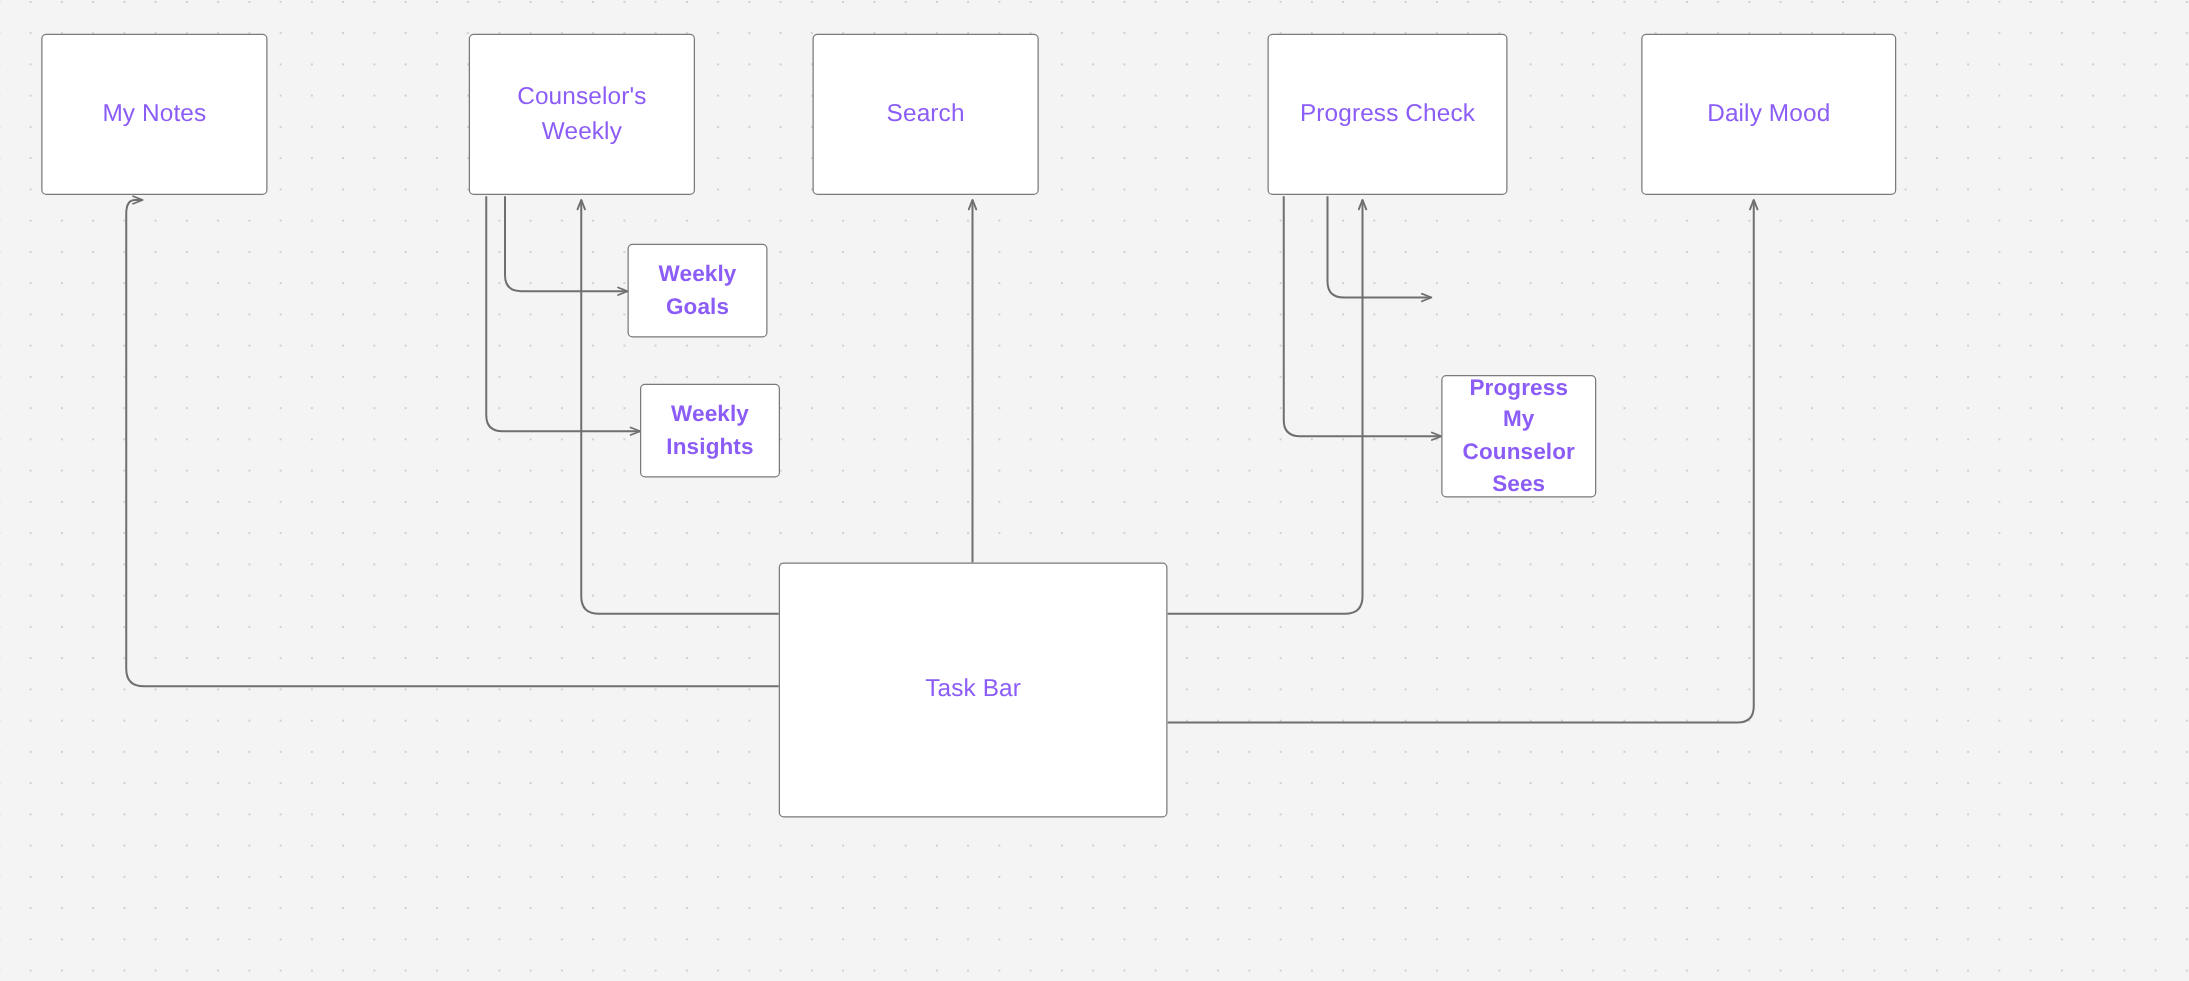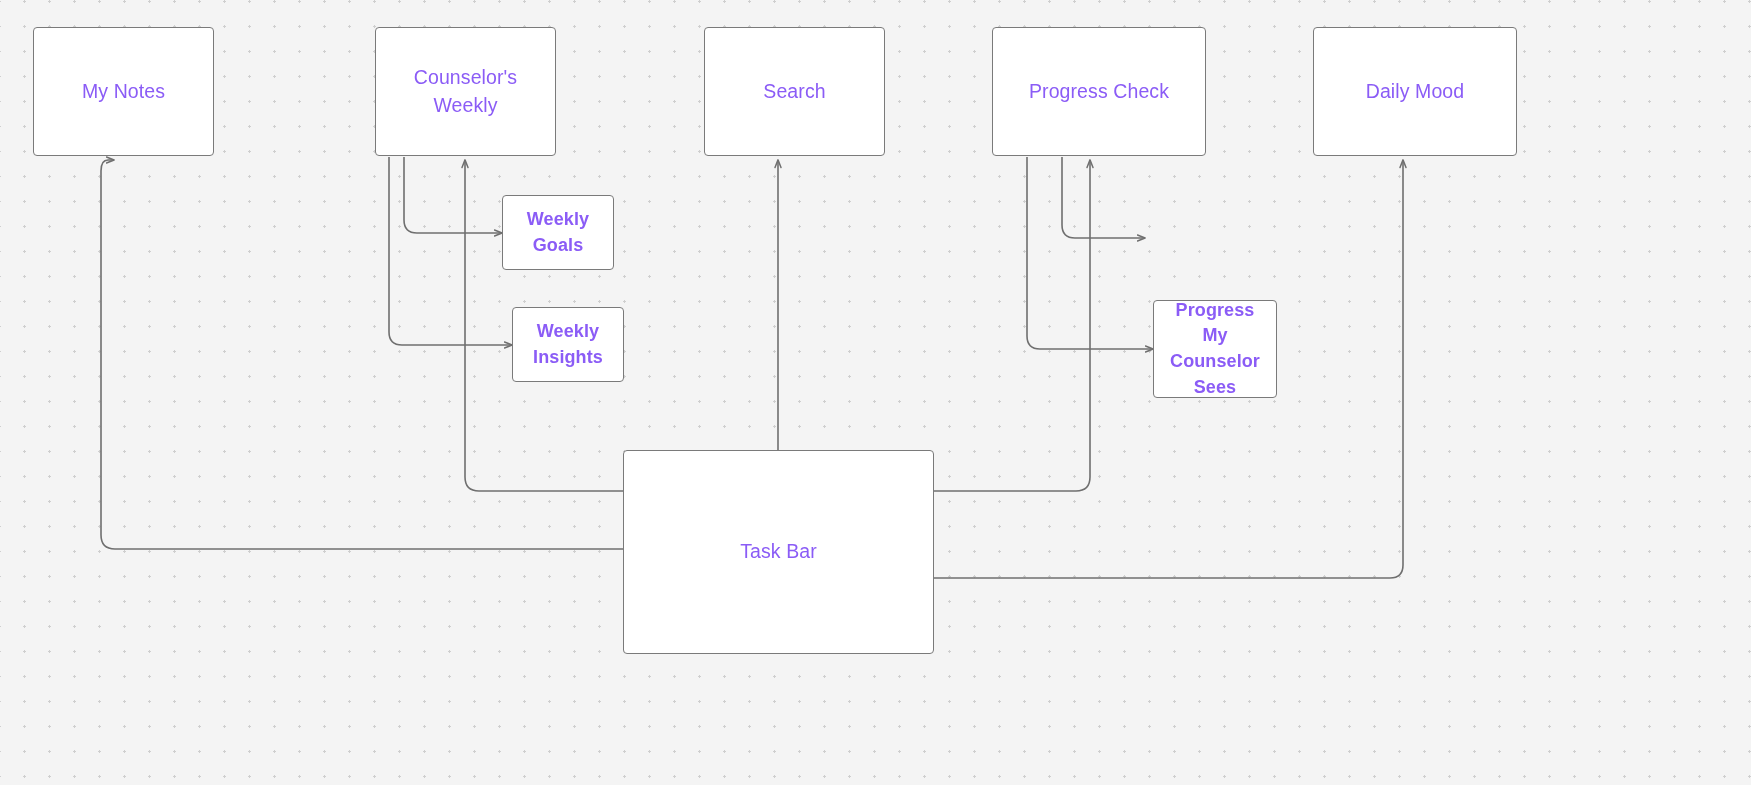--- a/index.html
+++ b/index.html
@@ -85,25 +85,25 @@
   </svg>
 
   <div class="node big" style="left:33px; top:27px; width:181px; height:129px;">
     <span class="node-label">My Notes</span>
   </div>
 
   <div class="node big" style="left:375px; top:27px; width:181px; height:129px;">
     <span class="node-label">Counselor's Weekly</span>
   </div>
 
-  <div class="node big" style="left:704px; top:27px; width:181px; height:129px;">
+  <div class="node big" style="left:650px; top:27px; width:181px; height:129px;">
     <span class="node-label">Search</span>
   </div>
 
-  <div class="node big" style="left:992px; top:27px; width:214px; height:129px;justify-content:center;">
+  <div class="node big" style="left:1014px; top:27px; width:192px; height:129px;justify-content:center;">
     <span class="node-label">Progress Check</span>
   </div>
 
   <div class="node big" style="left:1313px; top:27px; width:204px; height:129px;">
     <span class="node-label">Daily Mood</span>
   </div>
 
   <div class="node small" style="left:502px; top:195px; width:112px; height:75px;">
     <span class="node-label">Weekly
 Goals</span>

